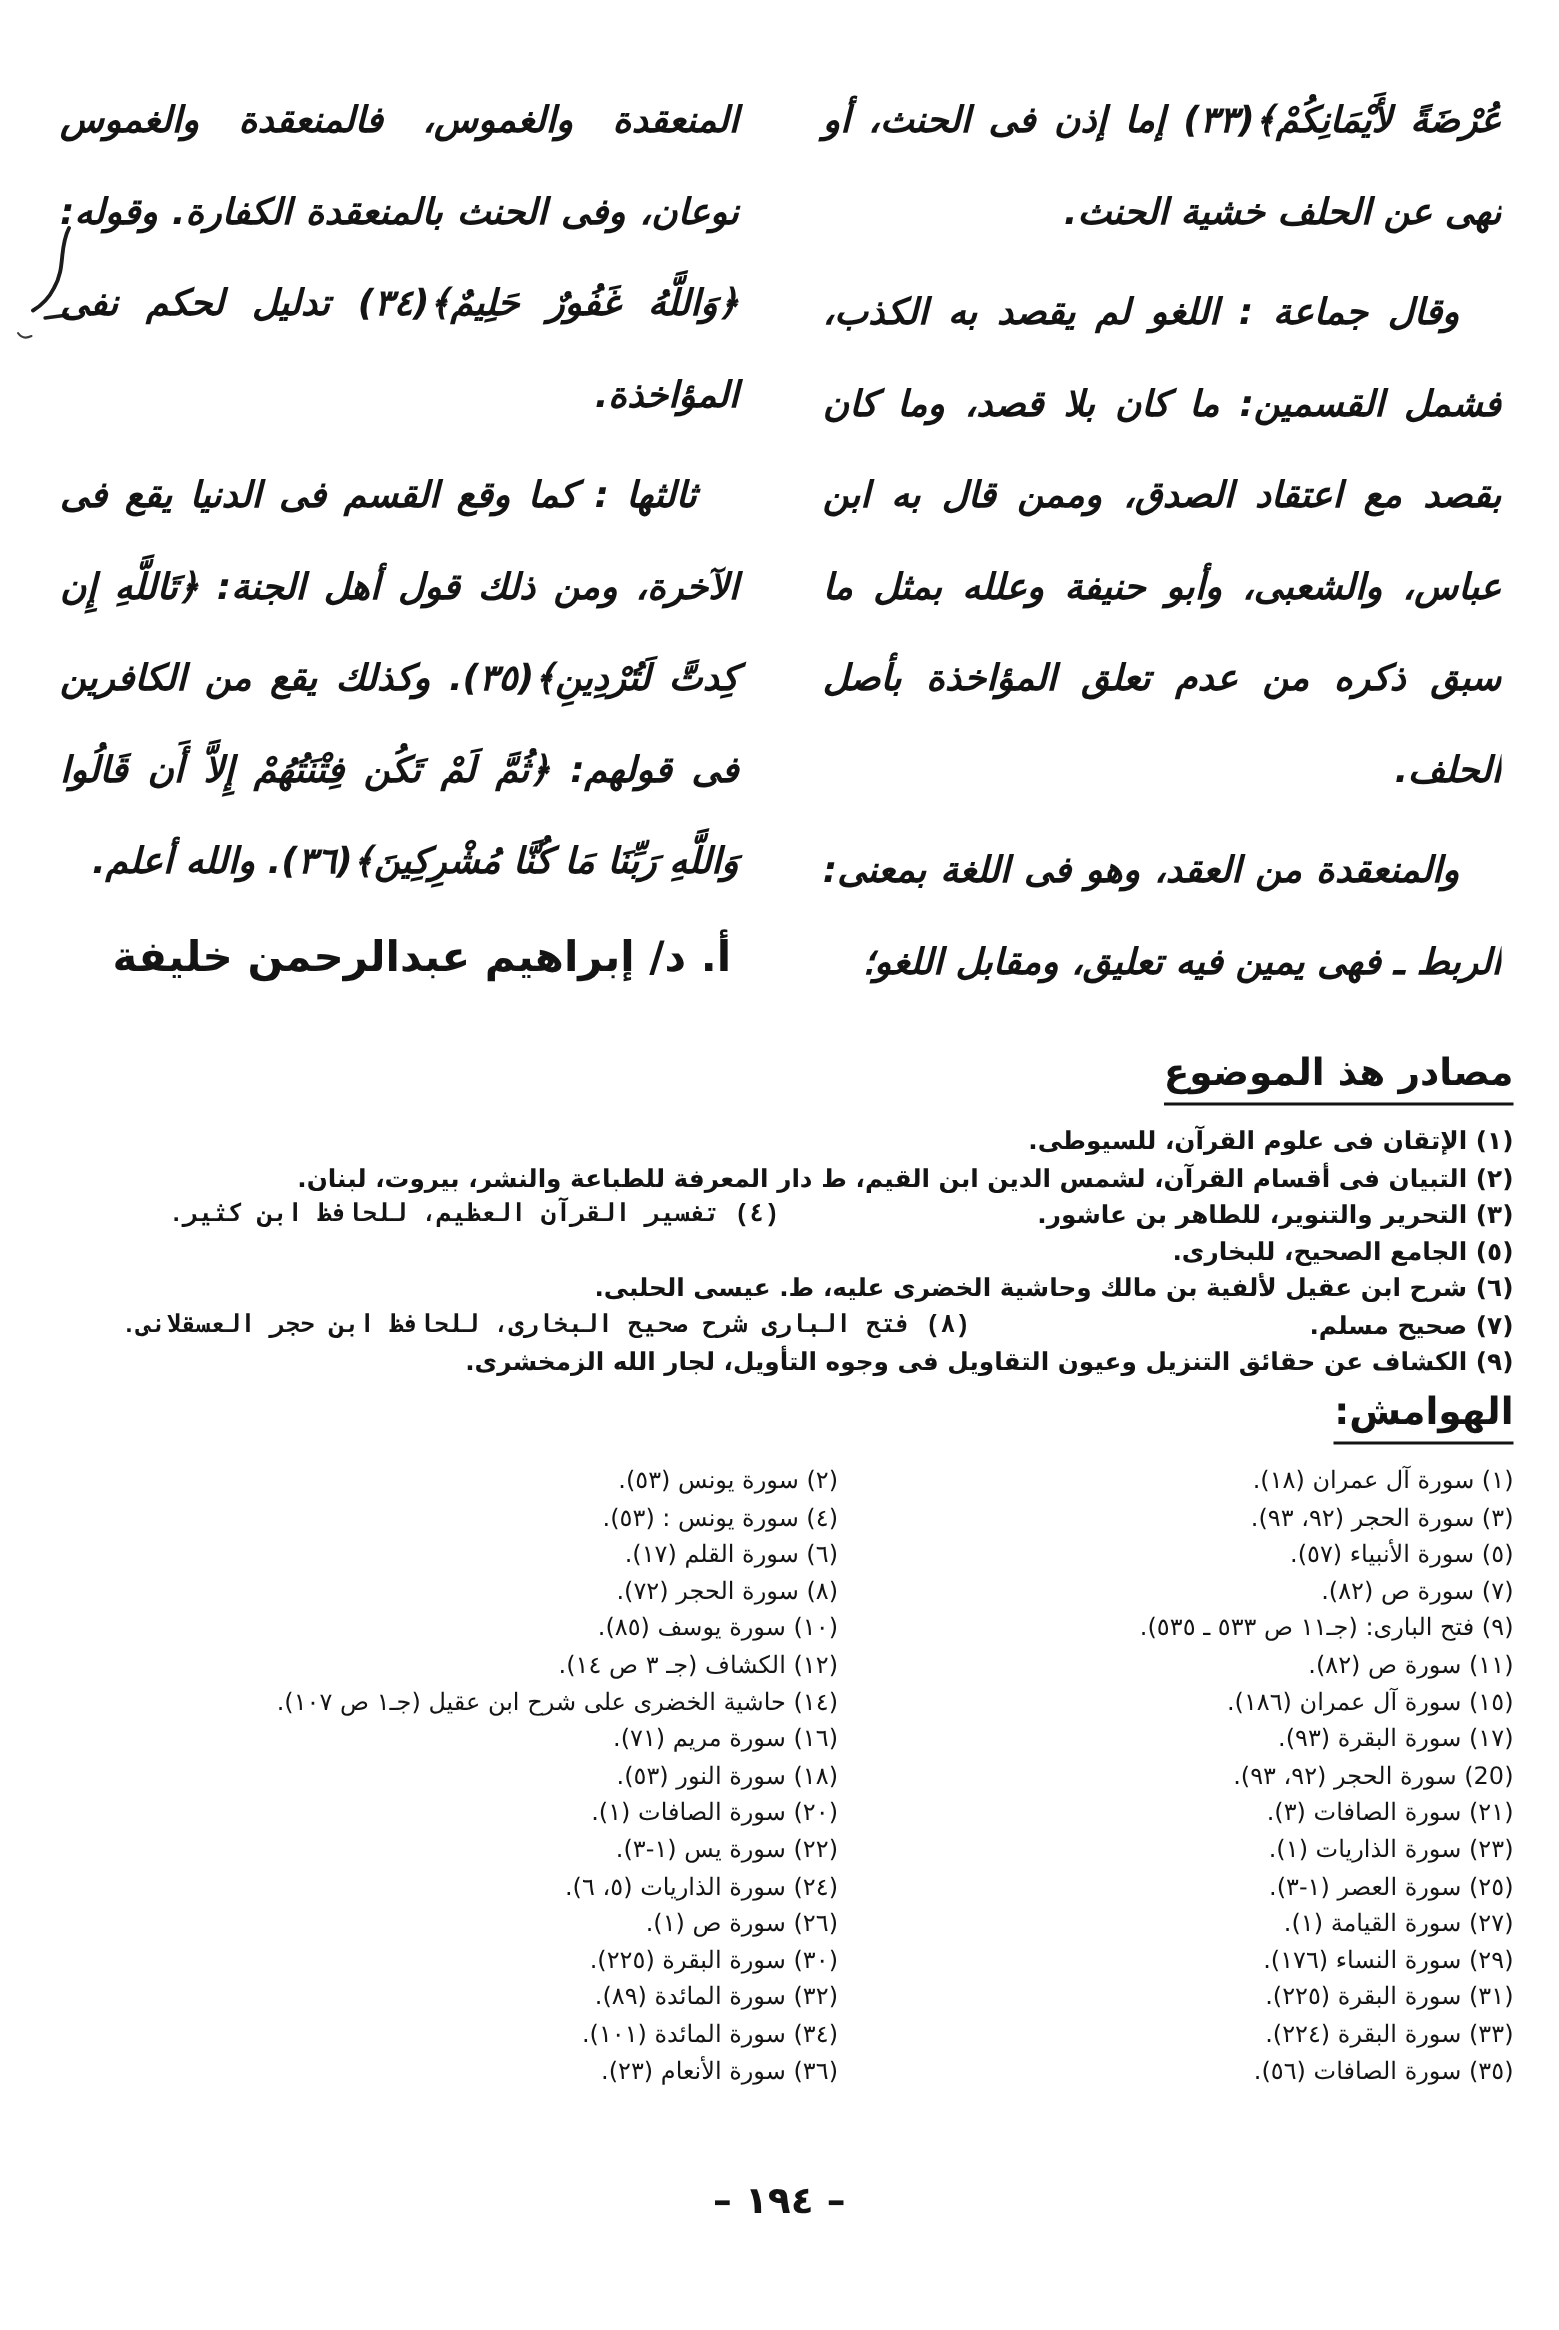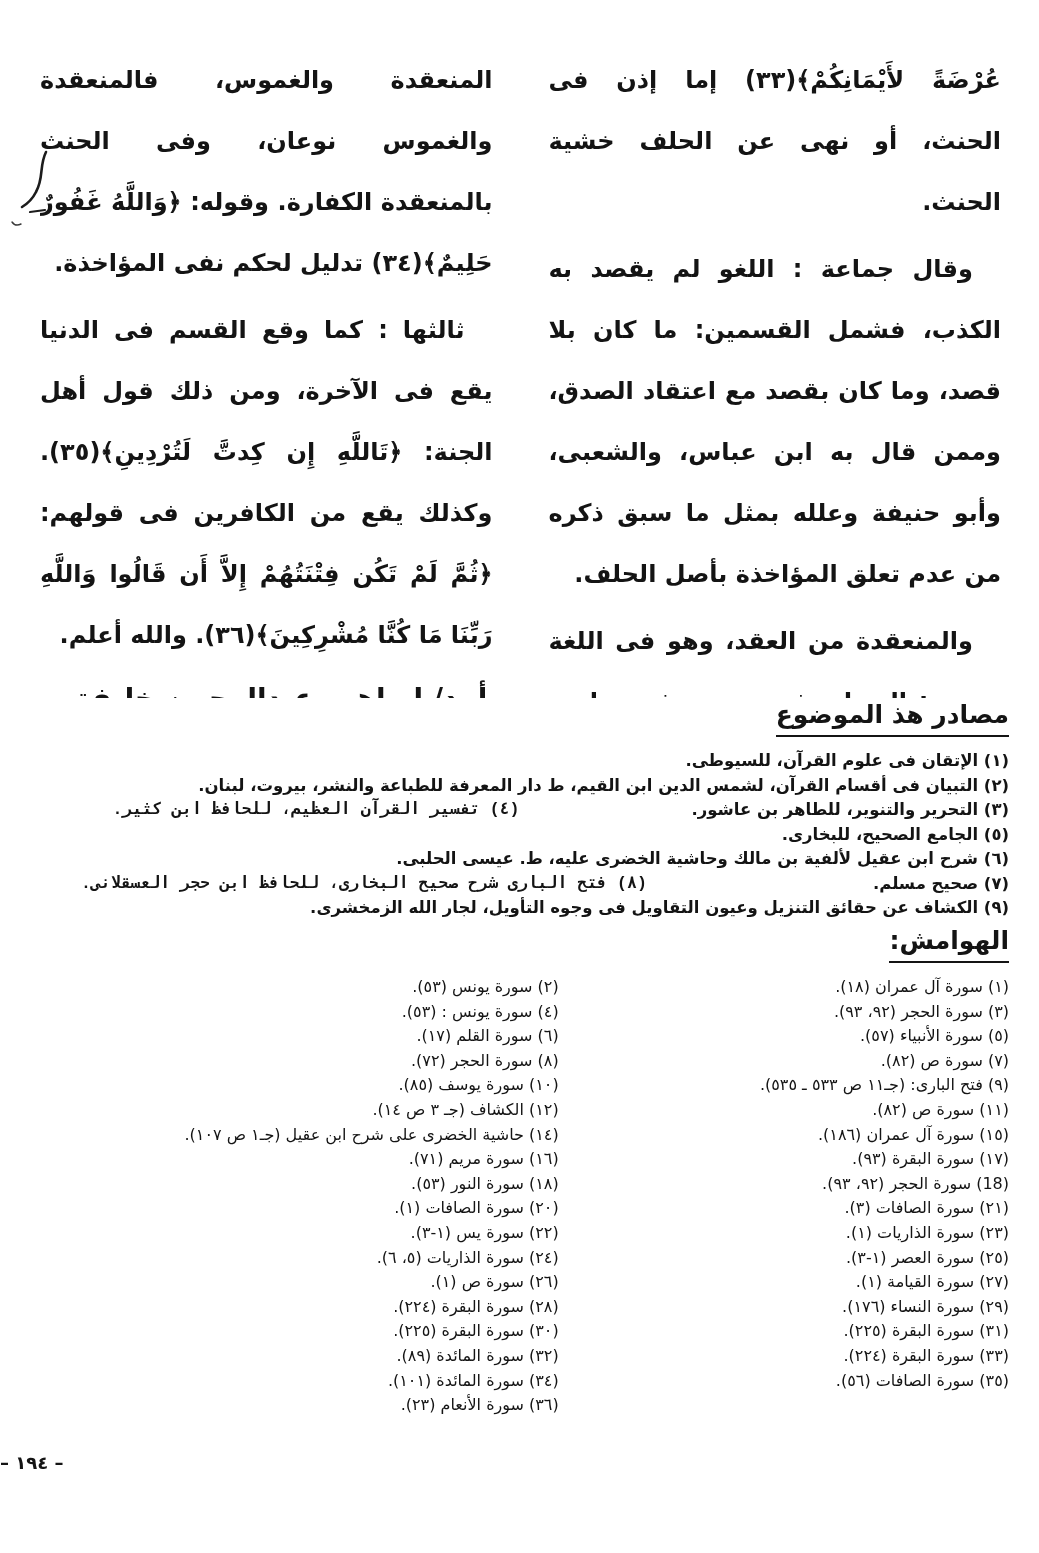--- a/index.html
+++ b/index.html
@@ -36,20 +36,21 @@
     min-width: 0;
   }
   .main-col p {
     margin: 0 0 6px 0;
     font-size: 24px;
     font-weight: 700;
     line-height: 61px;
     text-align: justify;
     text-align-last: right;
     direction: rtl;
+    font-style: italic;
   }
   .main-col p.indent { text-indent: 28px; }
   .author {
     margin-top: 16px;
     font-size: 28px;
     font-weight: 800;
     text-align: center;
     padding-left: 30px;
     white-space: nowrap;
   }
@@ -112,22 +113,22 @@
     line-height: 24.6px;
     white-space: nowrap;
   }
 
   
   .page-number {
     position: absolute;
     top: 1452px;
     left: 0;
     width: 100%;
-    text-align: left;
-    font-size: 18px;
+    text-align: center;
+    font-size: 25px;
     font-weight: 600;
     letter-spacing: 2px;
   }
 </style>
 </head>
 <body>
 
 <div class="page">
 
   <svg class="margin-mark" viewBox="0 0 58 84" aria-hidden="true">
@@ -171,21 +172,21 @@
     <div class="fn-cols">
       <div class="fn-col fn-col-right">
         <div class="fn-item">(١) سورة آل عمران (١٨).</div>
         <div class="fn-item">(٣) سورة الحجر (٩٢، ٩٣).</div>
         <div class="fn-item">(٥) سورة الأنبياء (٥٧).</div>
         <div class="fn-item">(٧) سورة ص (٨٢).</div>
         <div class="fn-item">(٩) فتح البارى: (جـ١١ ص ٥٣٣ ـ ٥٣٥).</div>
         <div class="fn-item">(١١) سورة ص (٨٢).</div>
         <div class="fn-item">(١٥) سورة آل عمران (١٨٦).</div>
         <div class="fn-item">(١٧) سورة البقرة (٩٣).</div>
-        <div class="fn-item">(18) سورة الحجر (٩٢، ٩٣).</div>
+        <div class="fn-item">(20) سورة الحجر (٩٢، ٩٣).</div>
         <div class="fn-item">(٢١) سورة الصافات (٣).</div>
         <div class="fn-item">(٢٣) سورة الذاريات (١).</div>
         <div class="fn-item">(٢٥) سورة العصر (١-٣).</div>
         <div class="fn-item">(٢٧) سورة القيامة (١).</div>
         <div class="fn-item">(٢٩) سورة النساء (١٧٦).</div>
         <div class="fn-item">(٣١) سورة البقرة (٢٢٥).</div>
         <div class="fn-item">(٣٣) سورة البقرة (٢٢٤).</div>
         <div class="fn-item">(٣٥) سورة الصافات (٥٦).</div>
       </div>
       <div class="fn-col fn-col-left">
@@ -195,21 +196,20 @@
         <div class="fn-item">(٨) سورة الحجر (٧٢).</div>
         <div class="fn-item">(١٠) سورة يوسف (٨٥).</div>
         <div class="fn-item">(١٢) الكشاف (جـ ٣ ص ١٤).</div>
         <div class="fn-item">(١٤) حاشية الخضرى على شرح ابن عقيل (جـ١ ص ١٠٧).</div>
         <div class="fn-item">(١٦) سورة مريم (٧١).</div>
         <div class="fn-item">(١٨) سورة النور (٥٣).</div>
         <div class="fn-item">(٢٠) سورة الصافات (١).</div>
         <div class="fn-item">(٢٢) سورة يس (١-٣).</div>
         <div class="fn-item">(٢٤) سورة الذاريات (٥، ٦).</div>
         <div class="fn-item">(٢٦) سورة ص (١).</div>
-        <div class="fn-item">(٢٨) سورة البقرة (٢٢٤).</div>
         <div class="fn-item">(٣٠) سورة البقرة (٢٢٥).</div>
         <div class="fn-item">(٣٢) سورة المائدة (٨٩).</div>
         <div class="fn-item">(٣٤) سورة المائدة (١٠١).</div>
         <div class="fn-item">(٣٦) سورة الأنعام (٢٣).</div>
       </div>
     </div>
   </div>
 
   <div class="page-number">– ١٩٤ –</div>
 

